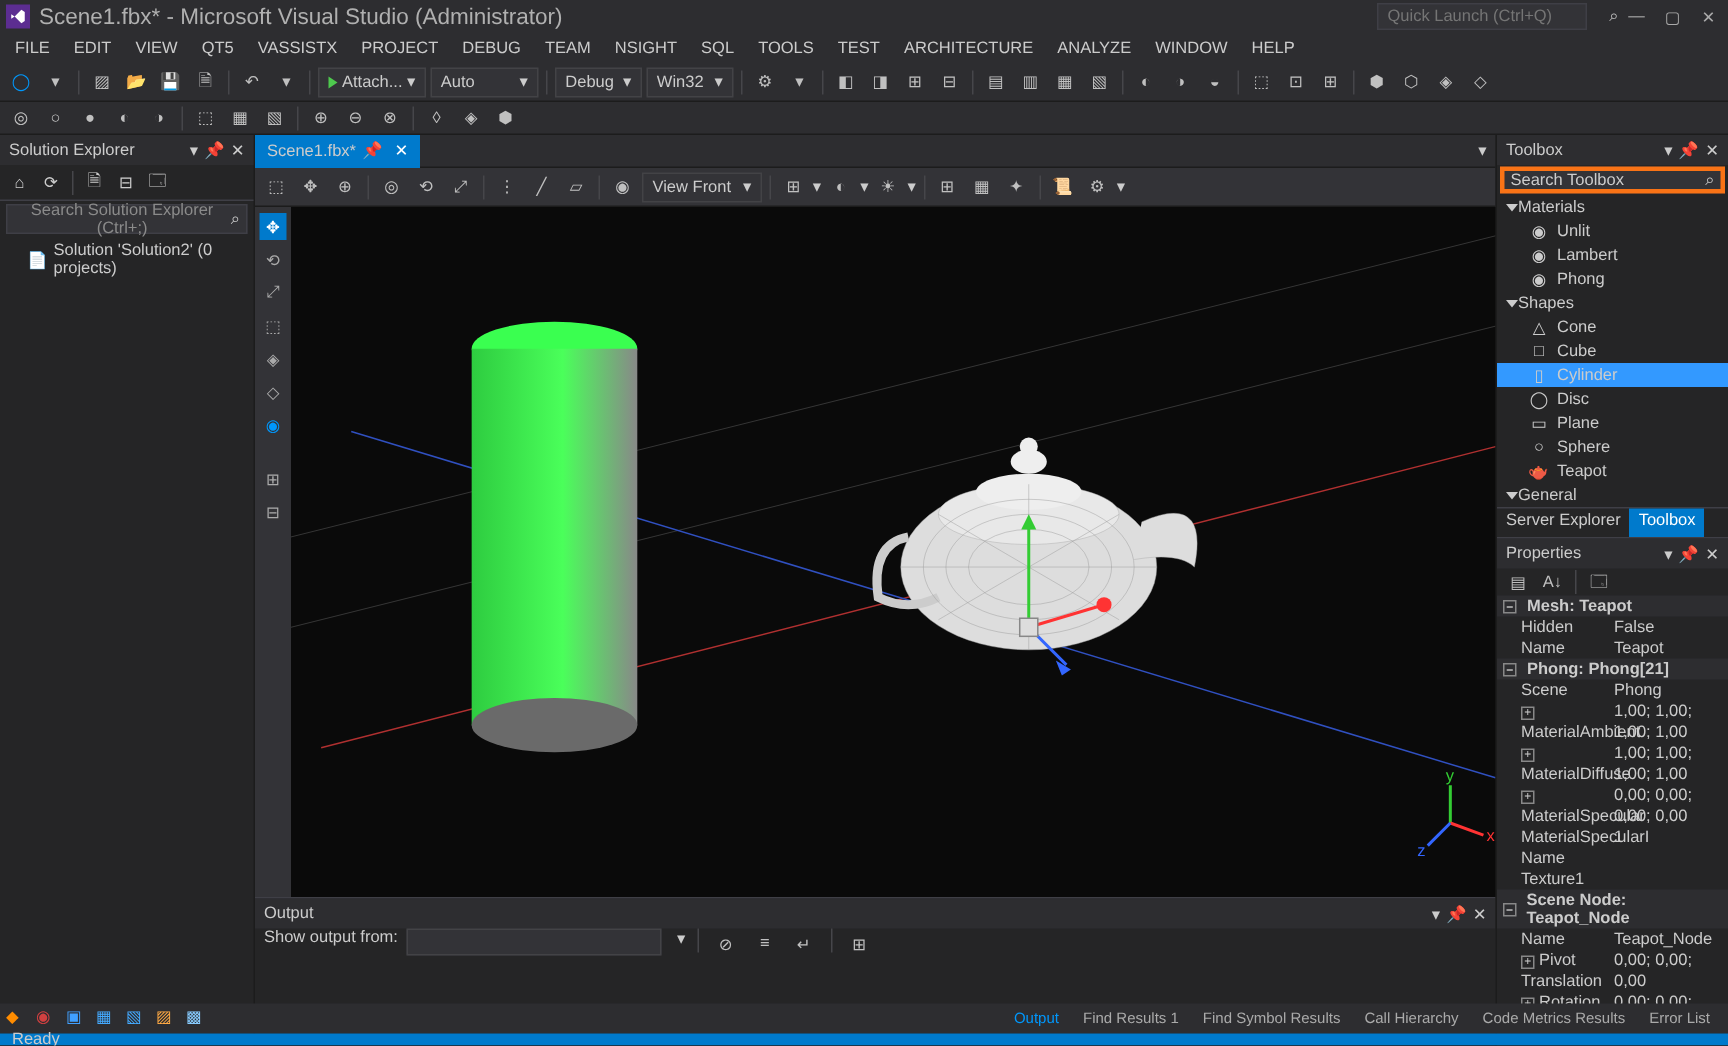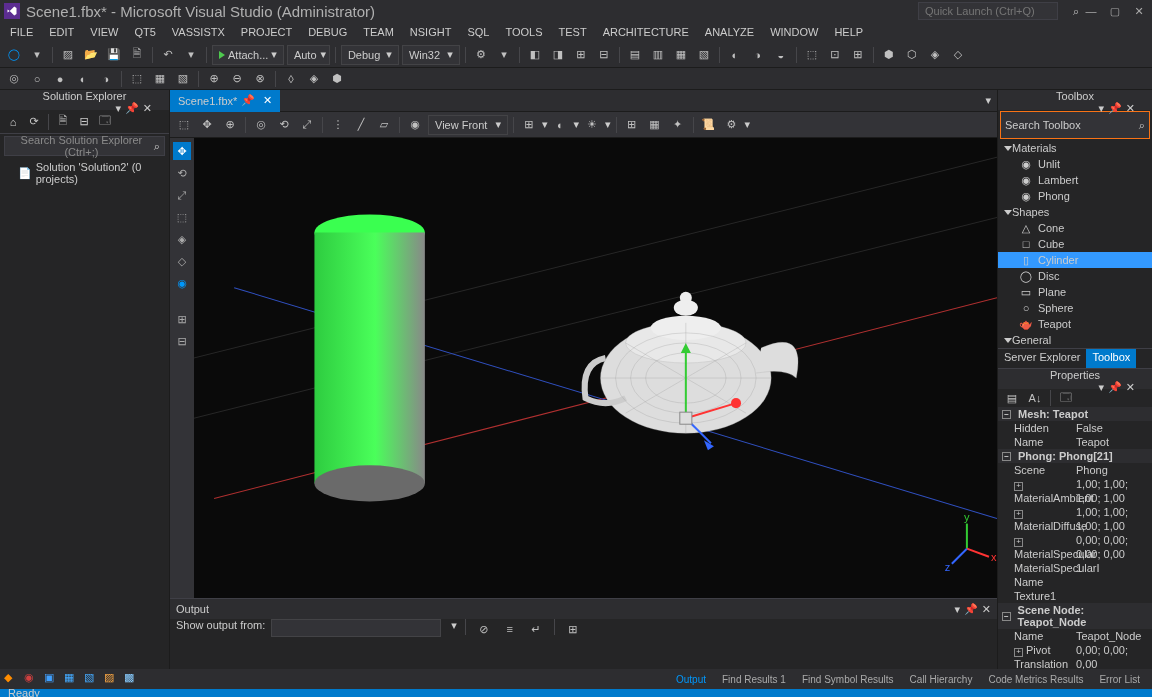--- a/index.html
+++ b/index.html
@@ -18,21 +18,21 @@
 .toolbar { height:26px; display:flex; align-items:center; padding:0 4px; gap:3px; background:#2d2d30; border-bottom:1px solid #1c1c1c; }
 .tb-btn { width:20px; height:20px; display:flex; align-items:center; justify-content:center; cursor:pointer; color:#c0c0c0; }
 .tb-sep { width:1px; height:16px; background:#46464a; margin:0 2px; }
 .tb-drop { height:20px; background:#333337; border:1px solid #434346; padding:0 6px; display:flex; align-items:center; gap:4px; color:#999; cursor:pointer; }
 .attach-btn { height:20px; background:#333337; border:1px solid #434346; padding:0 6px; display:flex; align-items:center; gap:3px; cursor:pointer; }
 .play { width:0; height:0; border-left:6px solid #4ec94e; border-top:4px solid transparent; border-bottom:4px solid transparent; }
 
 .main { display:flex; height:618px; }
 
 .sol-panel { width:170px; background:#252526; display:flex; flex-direction:column; border-right:1px solid #1c1c1c; }
-.panel-header { height:20px; background:#2d2d30; display:flex; align-items:center; padding:0 17px; font-size:11px; color:#ccc;flex-direction:column; }
+.panel-header { height:20px; background:#2d2d30; display:flex; align-items:center; padding:0 6px; font-size:11px; color:#ccc; }
 .panel-header .hdr-btns { margin-left:auto; display:flex; gap:4px; color:#888; }
 .panel-tb { height:24px; display:flex; align-items:center; gap:3px; padding:0 4px; border-bottom:1px solid #3f3f46; }
 .ptb { width:18px; height:18px; display:flex; align-items:center; justify-content:center; cursor:pointer; color:#ccc; }
 .search-box { height:20px; margin:2px 4px; background:#333337; border:1px solid #3f3f46; padding:0 4px; color:#999; display:flex; align-items:center;text-align:center; }
 .tree-item { padding:3px 6px 3px 18px; cursor:pointer; display:flex; align-items:center; gap:4px; }
 
 .center { flex:1; display:flex; flex-direction:column; background:#1e1e1e; }
 .doc-tabs { height:22px; background:#2d2d30; display:flex; align-items:center; border-bottom:1px solid #1c1c1c; }
 .doc-tab { height:22px; padding:0 8px; display:flex; align-items:center; gap:4px; cursor:pointer; }
 .doc-tab.active { background:#007acc; color:#fff; }
@@ -44,21 +44,21 @@
 .viewport-wrap { flex:1; display:flex; }
 .viewport { flex:1; background:#0a0a0a; position:relative; overflow:hidden; }
 
 .output-panel { height:110px; border-top:1px solid #3f3f46; background:#252526; display:flex; flex-direction:column; }
 .out-header { height:20px; display:flex; align-items:center; padding:0 6px; background:#2d2d30; }
 .out-row { height:24px; display:flex; padding:0 6px; gap:6px; }
 .out-drop { width:170px; height:18px; background:#333337; border:1px solid #434346; }
 
 .right-side { width:155px; display:flex; flex-direction:column; background:#252526; border-left:1px solid #1c1c1c; }
 .toolbox { flex:0 0 auto; }
-.tbx-search { height:28px; margin:1px 2px; background:#333337; border:1px solid #f97316; padding:0 4px; color:#8a8a8a; display:flex; align-items:center; justify-content:space-between; }
+.tbx-search { height:18px; margin:1px 2px; background:#333337; border:3px solid #f97316; padding:0 4px; color:#8a8a8a; display:flex; align-items:center; justify-content:space-between; }
 .tbx-group { padding:2px 6px; display:flex; align-items:center; gap:0; cursor:pointer; }
 .tbx-group .arrow { width:0; height:0; border-left:4px solid transparent; border-right:4px solid transparent; border-top:5px solid #ccc; }
 .tbx-item { padding:2px 6px 2px 22px; display:flex; align-items:center; gap:6px; cursor:pointer; }
 .tbx-item.selected { background:#3399ff; color:#fff; }
 .tbx-icon { width:12px; height:12px; display:flex; align-items:center; justify-content:center; }
 .tabs-mini { display:flex; border-top:1px solid #3f3f46; height:20px;text-align:right; }
 .tab-mini { padding:2px 6px; cursor:pointer; }
 .tab-mini.active { background:#007acc; color:#fff; }
 
 .props { flex:1; display:flex; flex-direction:column; border-top:1px solid #3f3f46; overflow:auto; }
@@ -127,21 +127,21 @@
   <span class="tb-btn">🗎</span>
   <span class="tb-sep"></span>
   <span class="tb-btn">↶</span>
   <span class="tb-btn">▾</span>
   <span class="tb-sep"></span>
   <div class="attach-btn">
     <span class="play"></span>
     <span>Attach...</span>
     <span>▾</span>
   </div>
-  <div class="tb-drop" style="width:43px">
+  <div class="tb-drop" style="width:72px">
       <span>Auto</span>
       <span style="margin-left:auto">▾</span>
     </div>
   <span class="tb-sep"></span>
   <div class="tb-drop" style="width:58px">
       <span>Debug</span>
       <span style="margin-left:auto">▾</span>
     </div>
   <div class="tb-drop" style="width:58px">
       <span>Win32</span>

